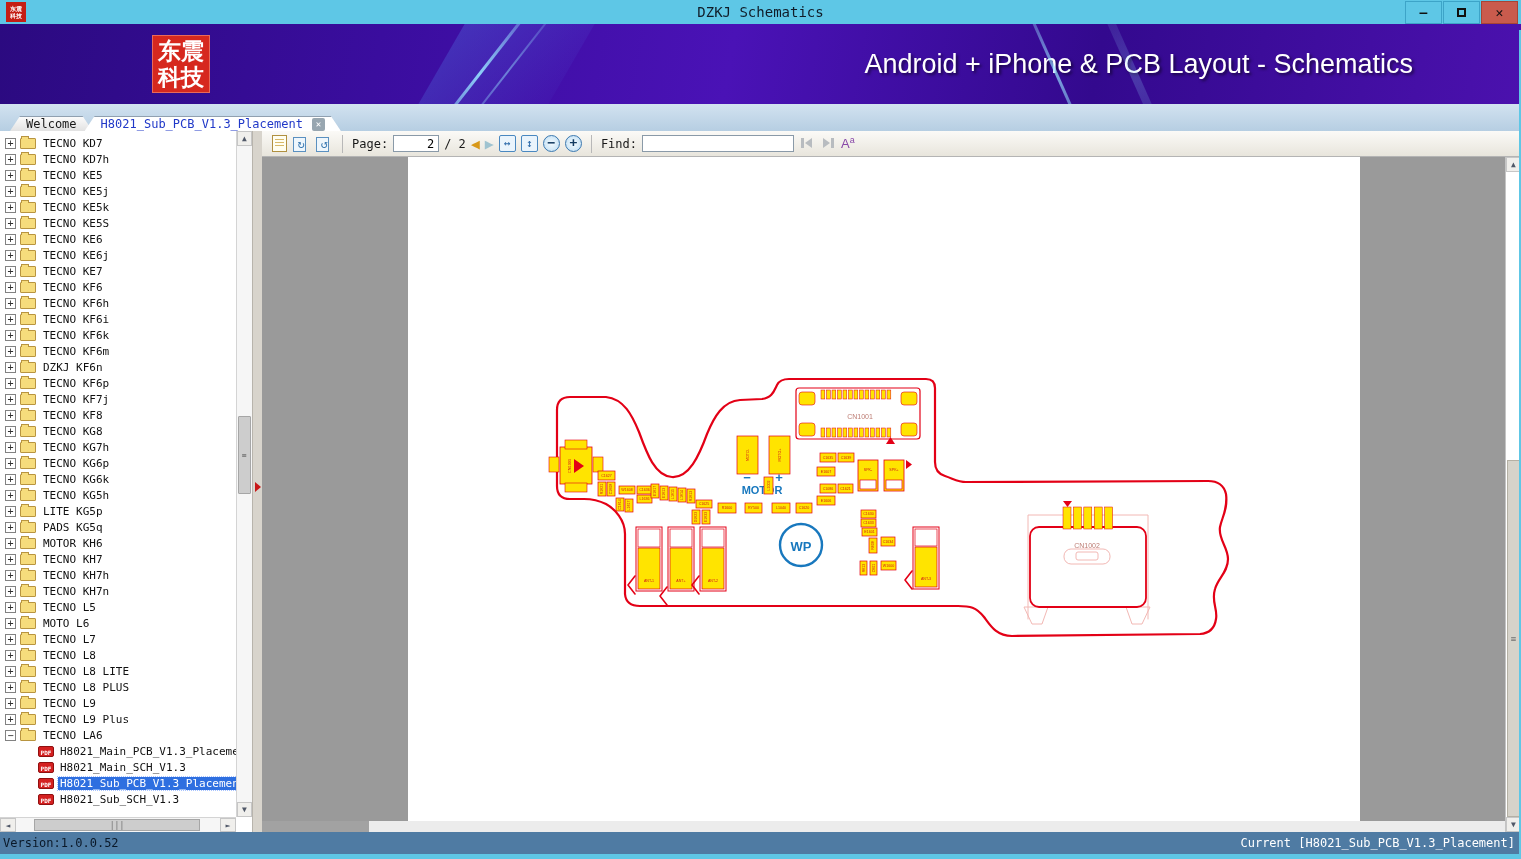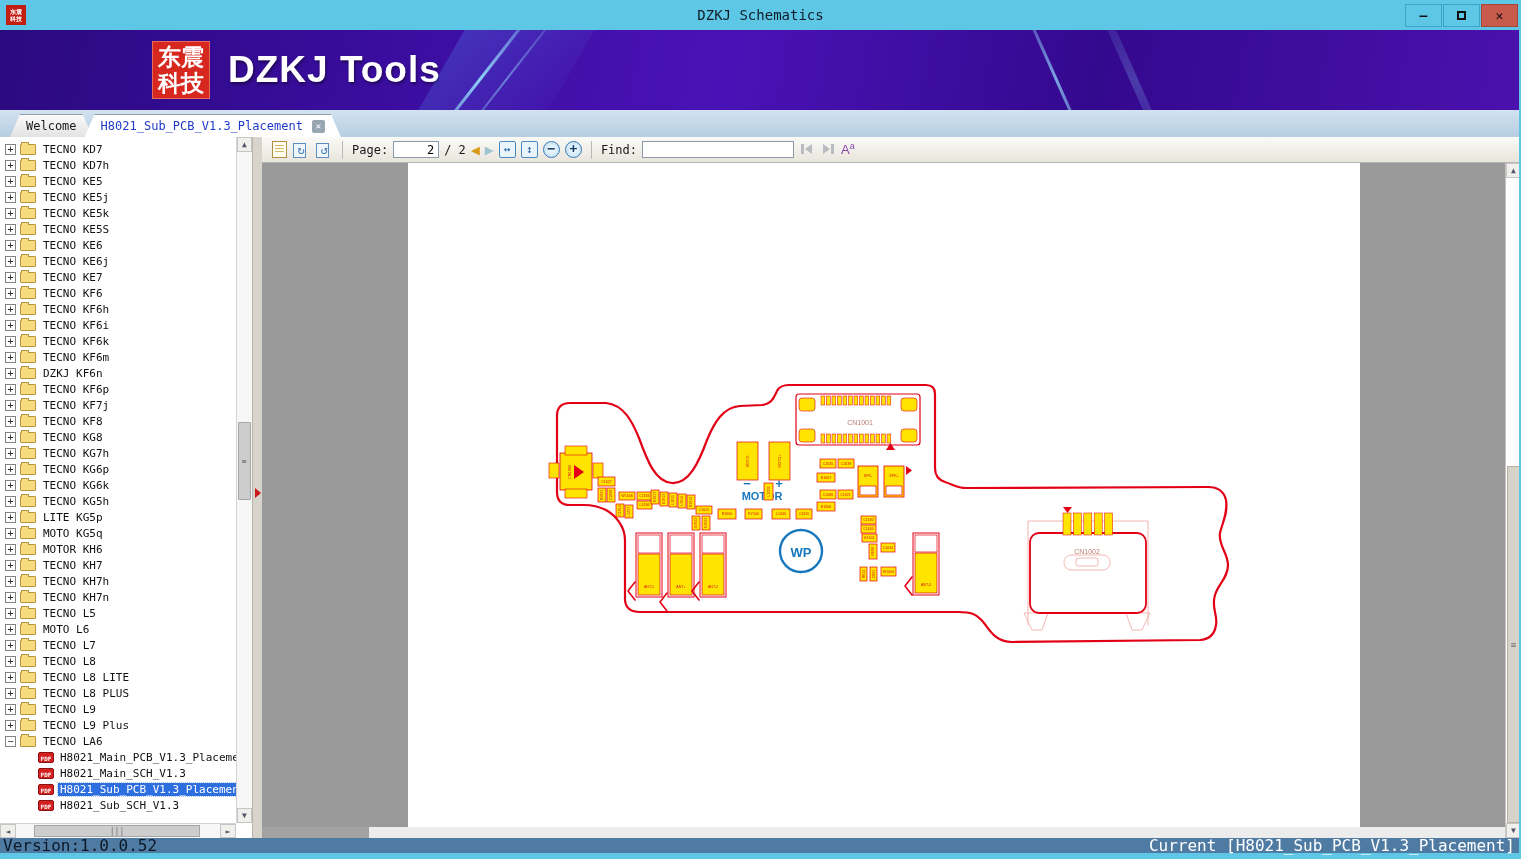--- a/index.html
+++ b/index.html
@@ -1,20 +1,20 @@
 <!DOCTYPE html>
 <html><head>
 <meta charset="utf-8">
 <style>
   *{box-sizing:border-box;margin:0;padding:0}
   html,body{width:1521px;height:859px;overflow:hidden}
   body{font-family:"DejaVu Sans Mono",monospace;background:#fff;position:relative}
 
   
-  .titlebar{height:30px;background:#5ec7e6;display:flex;align-items:center;position:relative}
+  .titlebar{height:24px;background:#5ec7e6;display:flex;align-items:center;position:relative}
   .title-logo{width:20px;height:20px;margin-left:6px;background:#c41e14;color:#fff;font-size:6px;line-height:7px;text-align:center;padding-top:3px;flex:0 0 auto;font-weight:bold}
   .title-text{position:absolute;left:0;right:0;text-align:center;font-size:14px;color:#101c28}
   .win-btns{margin-left:auto;display:flex;margin-right:3px;z-index:2}
   .win-btn{width:37px;height:23px;display:flex;align-items:center;justify-content:center;font-size:13px;font-weight:bold;color:#101010;background:#5ec7e6;border:1px solid #3da4c8;margin-left:1px}
   .win-btn.close{background:#c95b4d;border-color:#a84434}
   .maxglyph{width:9px;height:9px;border:2px solid #101010;display:inline-block}
 
   
   .banner{height:80px;background:linear-gradient(100deg,#2b0a80 0%,#3a0d9e 25%,#4a12b6 48%,#33098e 72%,#4b11ae 100%);position:relative;overflow:hidden;display:flex;align-items:center}
   .streak{position:absolute;width:3px;height:220px;background:linear-gradient(rgba(140,220,255,0),rgba(150,225,255,.9),rgba(140,220,255,0));transform:rotate(38deg);top:-60px}
@@ -33,21 +33,21 @@
   .side-tab{height:24px;display:flex;align-items:center;gap:4px;padding:0 7px;border:1px solid #8a9aa8;border-bottom:none;background:linear-gradient(#fafafa,#d8d8d8);font-size:12px;border-radius:3px 3px 0 0;color:#101010;white-space:nowrap}
   .side-tab.active{background:#fff;border-top:2px solid #e87818;color:#2038c8;height:26px}
   .pdf-tab-icon{width:22px;height:16px;position:relative}
   .pdf-tab-icon .pg{position:absolute;right:0;top:0;width:13px;height:16px;background:#fff;border:1px solid #90a0b0}
   .pdf-tab-icon .bd{position:absolute;left:0;top:2px;width:16px;height:10px;background:#c41e14;border-radius:2px;color:#fff;font-size:6px;font-weight:bold;line-height:10px;text-align:center}
   .pads-icon{width:20px;height:16px;background:linear-gradient(#e8a020,#c87810 60%,#40a040 60%,#207820);border:1px solid #806020;color:#fff;font-size:6px;font-weight:bold;text-align:center;line-height:9px}
   .share-icon{width:19px;height:13px;background:#f6c95c;border:1px solid #c89840;border-radius:2px;position:relative}
   .share-icon::before{content:"";position:absolute;top:-3px;left:1px;width:8px;height:3px;background:#f6c95c;border:1px solid #c89840;border-bottom:none}
   .share-icon::after{content:"+";position:absolute;right:-4px;top:-5px;width:9px;height:9px;background:#38b038;border-radius:50%;color:#fff;font-size:8px;line-height:9px;text-align:center}
   .doc-tabs{display:flex;align-items:flex-end;margin-left:10px}
-  .doc-tab{height:23px;padding:4px 16px;display:flex;align-items:center;font-size:12px;background:linear-gradient(#fbfbfb,#e2e2e2);color:#181818;clip-path:polygon(10px 0,calc(100% - 10px) 0,100% 100%,0 100%);margin-right:-8px;border-top:1px solid #90a0b0}
+  .doc-tab{height:15px;padding:4px 16px;display:flex;align-items:center;font-size:12px;background:linear-gradient(#fbfbfb,#e2e2e2);color:#181818;clip-path:polygon(10px 0,calc(100% - 10px) 0,100% 100%,0 100%);margin-right:-8px;border-top:1px solid #90a0b0}
   .doc-tab.active{background:#fff;color:#2038c8;z-index:1}
   .tab-close{width:13px;height:13px;background:#98a6b0;color:#fff;font-size:9px;line-height:13px;text-align:center;margin-left:9px;border-radius:2px;font-weight:bold}
 
   
   .main{display:flex;height:701px}
   .sidebar{width:252px;position:relative;background:#fff;flex:0 0 auto}
   .tree{position:absolute;top:0;left:0;right:16px;bottom:15px;overflow:hidden;padding-top:4px}
   .tree-row{height:16px;display:flex;align-items:center;font-size:11px;white-space:nowrap;color:#101010}
   .expand-box{width:11px;height:11px;border:1px solid #828282;background:#fff;font-size:10px;line-height:9px;text-align:center;margin-left:5px;margin-right:4px;flex:0 0 auto;color:#303030}
   .folder-icon{width:16px;height:11px;background:#f6dc7c;border:1px solid #b89440;border-radius:1px;margin-right:5px;position:relative;flex:0 0 auto}
@@ -91,21 +91,21 @@
 
   .canvas{flex:1;position:relative;background:#9a9a9a;overflow:hidden}
   .page-sheet{position:absolute;left:146px;top:0;width:952px;height:675px;background:#fff}
   .cvscroll{position:absolute;right:0;top:0;bottom:0;width:16px;background:#fff;border-left:1px solid #c4c4c4}
   .cthumb{position:absolute;left:1px;right:1px;top:303px;bottom:15px;background:#d6d3ca;border:1px solid #b4b0a4;display:flex;align-items:center;justify-content:center;color:#707070;font-size:9px}
   .chscroll{position:absolute;left:0;bottom:0;height:11px;right:16px;background:#ececec}
   .chthumb{position:absolute;left:0;top:0;bottom:0;width:107px;background:#a2a2a2}
   .right-edge{position:absolute;right:0;top:30px;bottom:0;width:2px;background:#5ec7e6;z-index:5}
 
   
-  .statusbar{height:15px;background:#4f7ba3;display:flex;align-items:center;font-size:16px}
+  .statusbar{height:22px;background:#4f7ba3;display:flex;align-items:center;font-size:12px}
   .status-left{color:#0a1828;padding-left:3px}
   .status-right{margin-left:auto;color:#fff;padding-right:6px}
   .bottomstrip{height:6px;background:#5ec7e6}
 </style>
 </head>
 <body>
 
 <div class="titlebar">
   <div class="title-logo">
     <div>东震</div>
@@ -124,21 +124,21 @@
 <div class="banner">
   <div class="wedge"></div>
   <div class="streak s1"></div>
   <div class="streak s2"></div>
   <div class="streak s3"></div>
   <div class="streak s4"></div>
   <div class="logo-box">
     <div>东震</div>
       <div>科技</div>
   </div>
-  <div class="app-name">DZKJ Tools</div>
+  <div class="tagline">Android + iPhone &amp; PCB Layout - Schematics</div>
 </div>
 
 <div class="tabrow">
   <div class="doc-tabs">
     <div class="doc-tab">
       <span>Welcome</span>
     </div>
     <div class="doc-tab active">
       <span>H8021_Sub_PCB_V1.3_Placement</span>
       <span class="tab-close">✕</span>
@@ -265,21 +265,21 @@
           <span class="tree-label">TECNO KG5h</span>
         </div>
         <div class="tree-row">
           <span class="expand-box">+</span>
           <span class="folder-icon"></span>
           <span class="tree-label">LITE KG5p</span>
         </div>
         <div class="tree-row">
           <span class="expand-box">+</span>
           <span class="folder-icon"></span>
-          <span class="tree-label">MOTO KG5q</span>
+          <span class="tree-label">PADS KG5q</span>
         </div>
         <div class="tree-row">
           <span class="expand-box">+</span>
           <span class="folder-icon"></span>
           <span class="tree-label">MOTOR KH6</span>
         </div>
         <div class="tree-row">
           <span class="expand-box">+</span>
           <span class="folder-icon"></span>
           <span class="tree-label">TECNO KH7</span>

